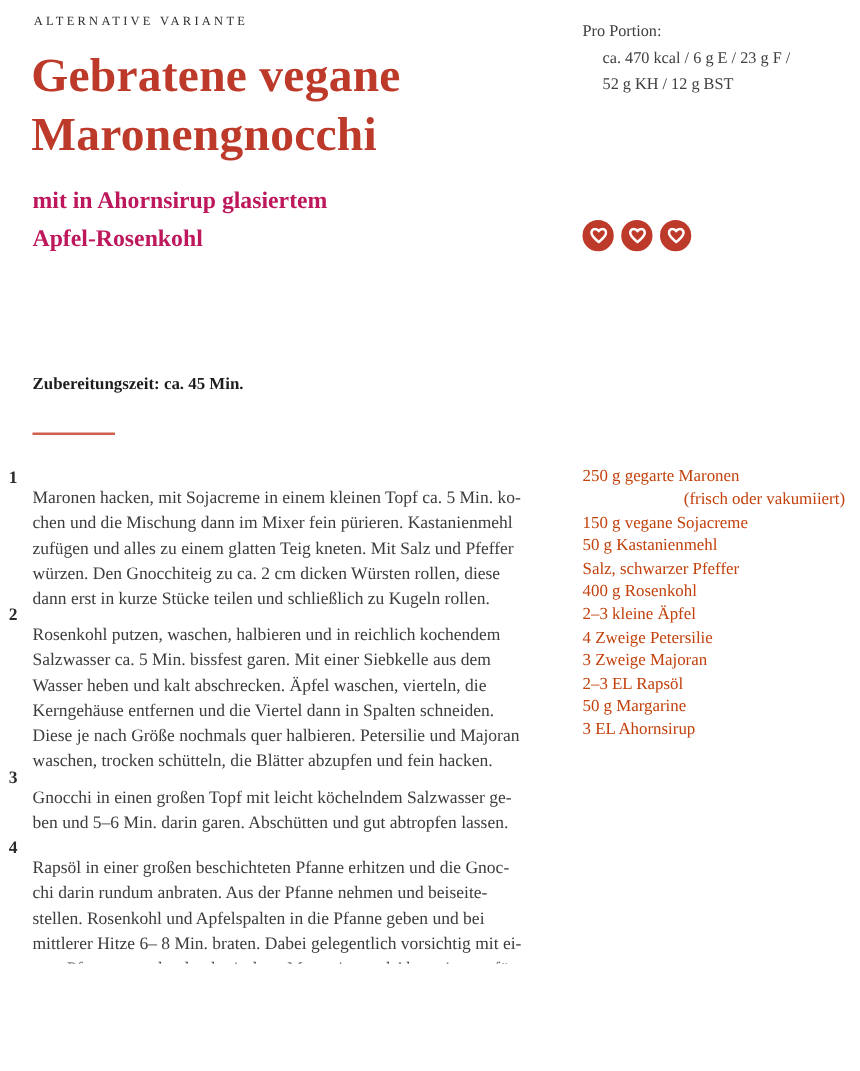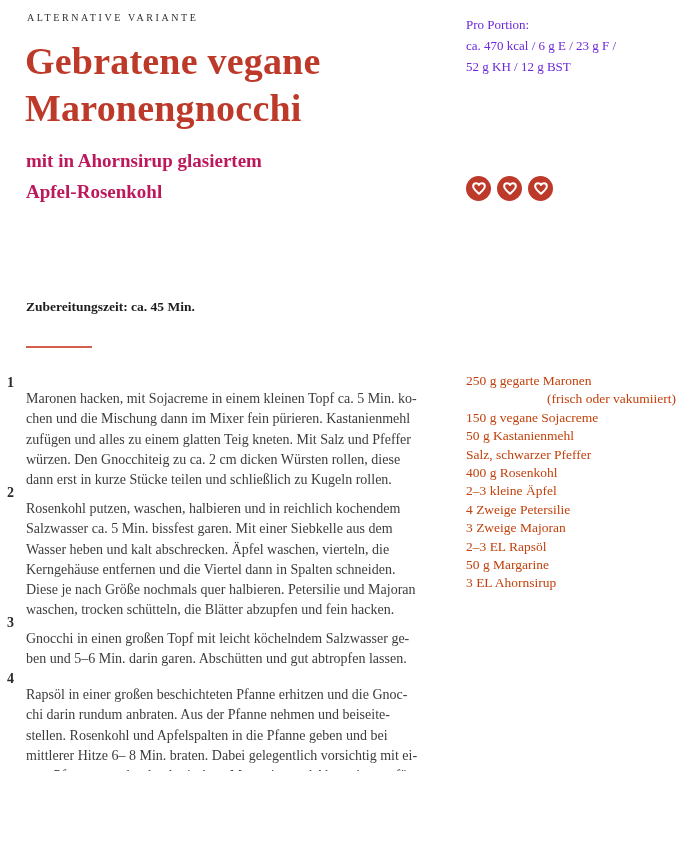--- a/index.html
+++ b/index.html
@@ -5,21 +5,21 @@
   html,body{margin:0;padding:0;background:#ffffff;}
   .page{
     position:relative;
     width:688px;height:771px;
     background:#ffffff;
     font-family:Liberation Serif, serif;
     color:#3c3c3c;
     overflow:hidden;
     padding-left:32px;
   }
-  .pre{white-space:pre-line;}
+  .pre{white-space:pre-line;margin-left:16px;}
 
   
   .kicker{
     position:absolute;left:27px;top:12px;
     font-size:10px;letter-spacing:2.6px;
     color:#2f2f2f;font-weight:400;
   }
   .title{
     position:absolute;left:25px;top:38px;margin:0;
     font-size:38px;line-height:47px;font-weight:700;
@@ -27,21 +27,21 @@
   }
   .subtitle{
     position:absolute;left:26px;top:145px;margin:0;
     font-size:19px;line-height:31px;font-weight:700;
     color:#be185d;
   }
 
   
   .nutrition{
     position:absolute;left:466px;top:14px;
-    font-size:13px;line-height:21px;color:#6d28d9;
+    font-size:13px;line-height:21px;color:#404040;
   }
   .hearts{position:absolute;left:466px;top:176px;display:flex;gap:6px;}
   .heart{
     width:25px;height:25px;border-radius:50%;
     background:#bd3a2a;display:flex;align-items:center;justify-content:center;
   }
   .heart svg{display:block;}
 
   
   .meta{

